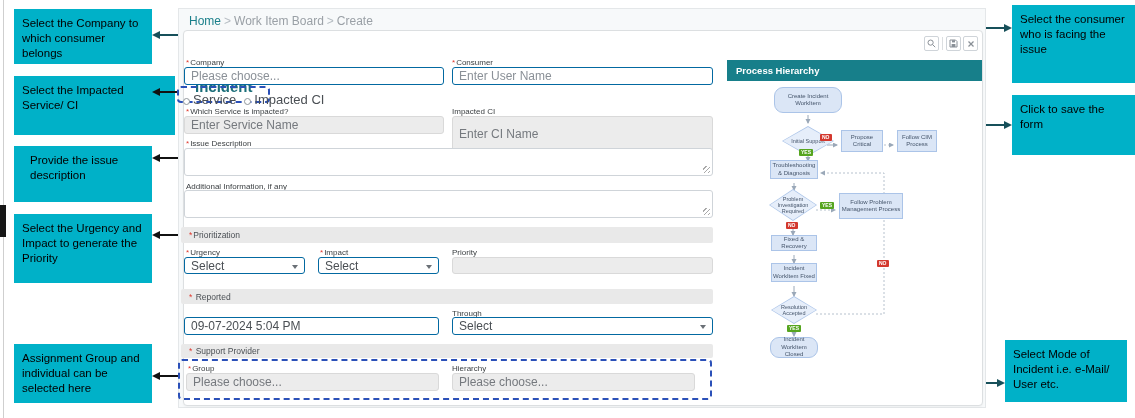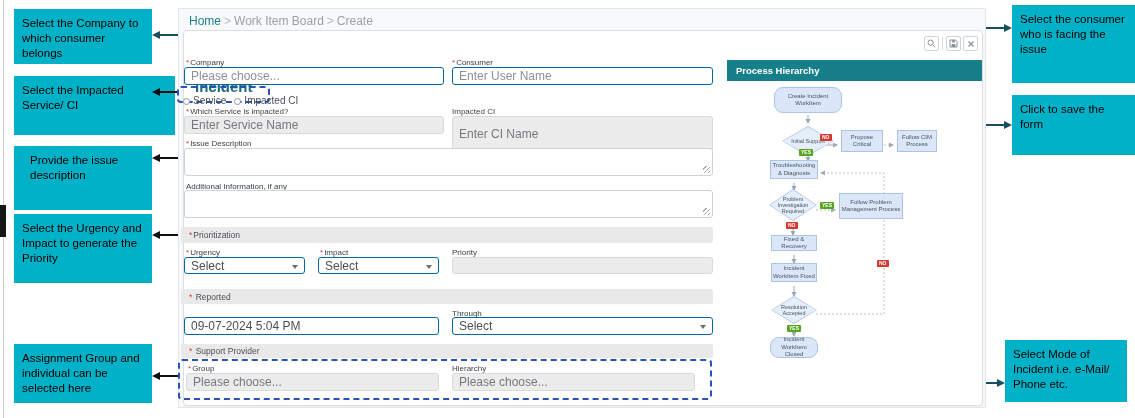--- a/index.html
+++ b/index.html
@@ -25,21 +25,21 @@
   .req{color:#e03a2f;margin-right:1px;}
   .inp{position:absolute;box-sizing:border-box;background:#fff;border:1px solid #0369a1;border-radius:3px;font-size:12px;color:#8a9097;padding:0 6px;display:flex;align-items:center;overflow:hidden;white-space:nowrap;}
   .inp.ro{background:#ececec;border-color:#d9d9d9;color:#75797e;}
   .inp.val{color:#4a4f54;}
   .chev{position:absolute;right:6px;top:50%;margin-top:-1px;width:0;height:0;border-left:3px solid transparent;border-right:3px solid transparent;border-top:4px solid #6a7076;}
   .ta{position:absolute;box-sizing:border-box;background:#fff;border:1px solid #cfd4d9;border-radius:3px;}
   .grip{position:absolute;right:2px;bottom:2px;width:7px;height:7px;background:repeating-linear-gradient(135deg,transparent 0 2px,#a9a9a9 2px 3px);}
   .sec{position:absolute;background:#e9e9e9;border-radius:2px;font-size:8.5px;color:#4a4f54;display:flex;align-items:center;padding-left:8px;box-sizing:border-box;}
   .dash{position:absolute;border:2px dashed #2b50b8;border-radius:4px;box-sizing:border-box;}
   .radio{width:7px;height:7px;border:1px solid #8f969c;border-radius:50%;display:inline-block;background:#fff;box-sizing:border-box;margin-right:3px;vertical-align:-1px;}
-  .radlbl{font-size:10px;color:#4a4f54;margin-right:8px;}
+  .radlbl{font-size:13px;color:#4a4f54;margin-right:8px;}
   
   .tbtn{position:absolute;width:15px;height:15px;background:#fff;border:1px solid #cfd4d9;border-radius:2px;box-sizing:border-box;display:flex;align-items:center;justify-content:center;}
   .tdiv{position:absolute;width:1px;height:13px;background:#dcdfe1;}
   
   #phead{position:absolute;left:727px;top:60px;width:255px;height:21px;background:#177f8a;color:#fff;font-size:9.5px;font-weight:bold;display:flex;align-items:center;padding-left:9px;box-sizing:border-box;}
   #pflow{position:absolute;left:727px;top:81px;width:255px;height:284px;background:#fff;}
   .node{position:absolute;background:#dbe6f6;border:1px solid #abc4e8;color:#44546a;font-size:6px;line-height:1.25;display:flex;align-items:center;justify-content:center;text-align:center;box-sizing:border-box;padding:1px;}
   .node.rnd{border-radius:9px;}
   .dia{position:absolute;}
   .dia .d-b{position:absolute;inset:0;background:#abc4e8;clip-path:polygon(50% 0,100% 50%,50% 100%,0 50%);}
@@ -55,27 +55,27 @@
 </head>
 <body>
 
 <div id="stage">
 
   <div id="edgeline"></div>
   <div id="blackbar"></div>
 
   <div class="co" style="left:14px;top:9px;width:138px;height:55px;">Select the Company to which consumer belongs</div>
   <div class="co" style="left:14px;top:76px;width:161px;height:59px;">Select the Impacted Service/ CI</div>
-  <div class="co" style="left:14px;top:146px;width:138px;height:64px;padding-left:16px;">Provide the issue description</div>
+  <div class="co" style="left:14px;top:146px;width:138px;height:56px;padding-left:16px;">Provide the issue description</div>
   <div class="co" style="left:14px;top:214px;width:138px;height:69px;">Select the Urgency and Impact to generate the Priority</div>
   <div class="co" style="left:14px;top:344px;width:138px;height:59px;">Assignment Group and individual can be selected here</div>
 
   <div class="co" style="left:1012px;top:5px;width:123px;height:78px;">Select the consumer who is facing the issue</div>
   <div class="co" style="left:1012px;top:95px;width:123px;height:60px;">Click to save the form</div>
-  <div class="co" style="left:1005px;top:340px;width:122px;height:62px;">Select Mode of Incident i.e. e-Mail/ Phone etc.</div>
+  <div class="co" style="left:1005px;top:340px;width:122px;height:62px;">Select Mode of Incident i.e. e-Mail/ User etc.</div>
 
   <div class="arrL" style="left:152px;top:31px;"></div>
   <div class="ln" style="left:159px;top:34px;width:103px;height:2px;"></div>
   <div class="ln" style="left:260px;top:34px;width:2px;height:35px;"></div>
 
   <div class="arrL black" style="left:152px;top:88px;"></div>
   <div class="ln black" style="left:159px;top:91px;width:20px;height:2px;"></div>
 
   <div class="arrL black" style="left:152px;top:154px;"></div>
   <div class="ln black" style="left:159px;top:157px;width:26px;height:2px;"></div>

